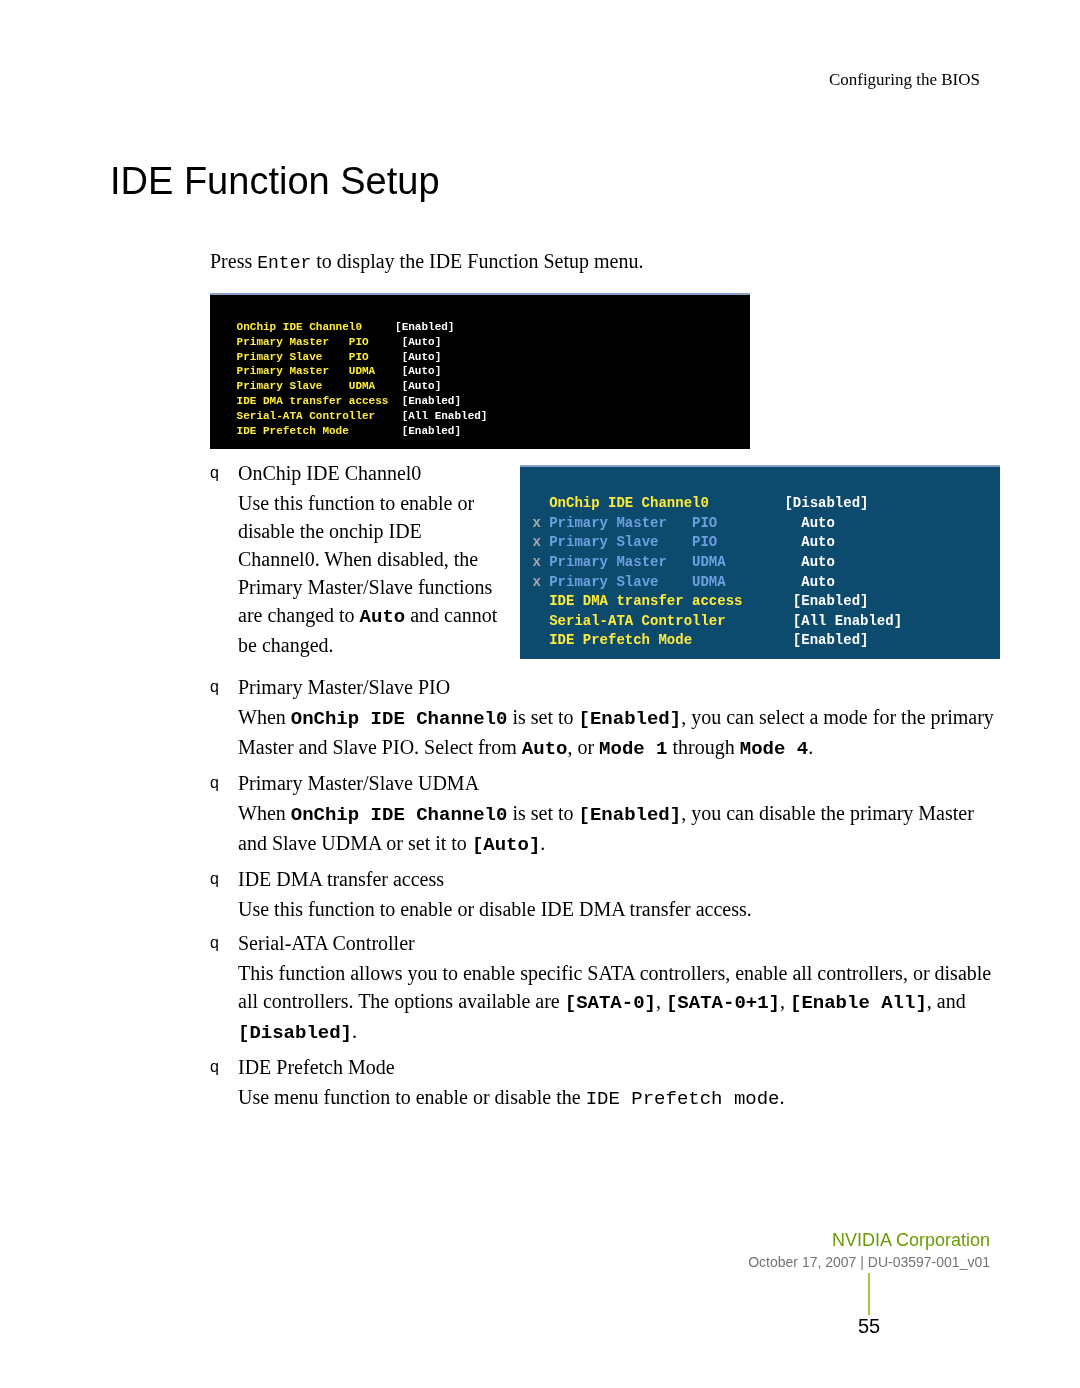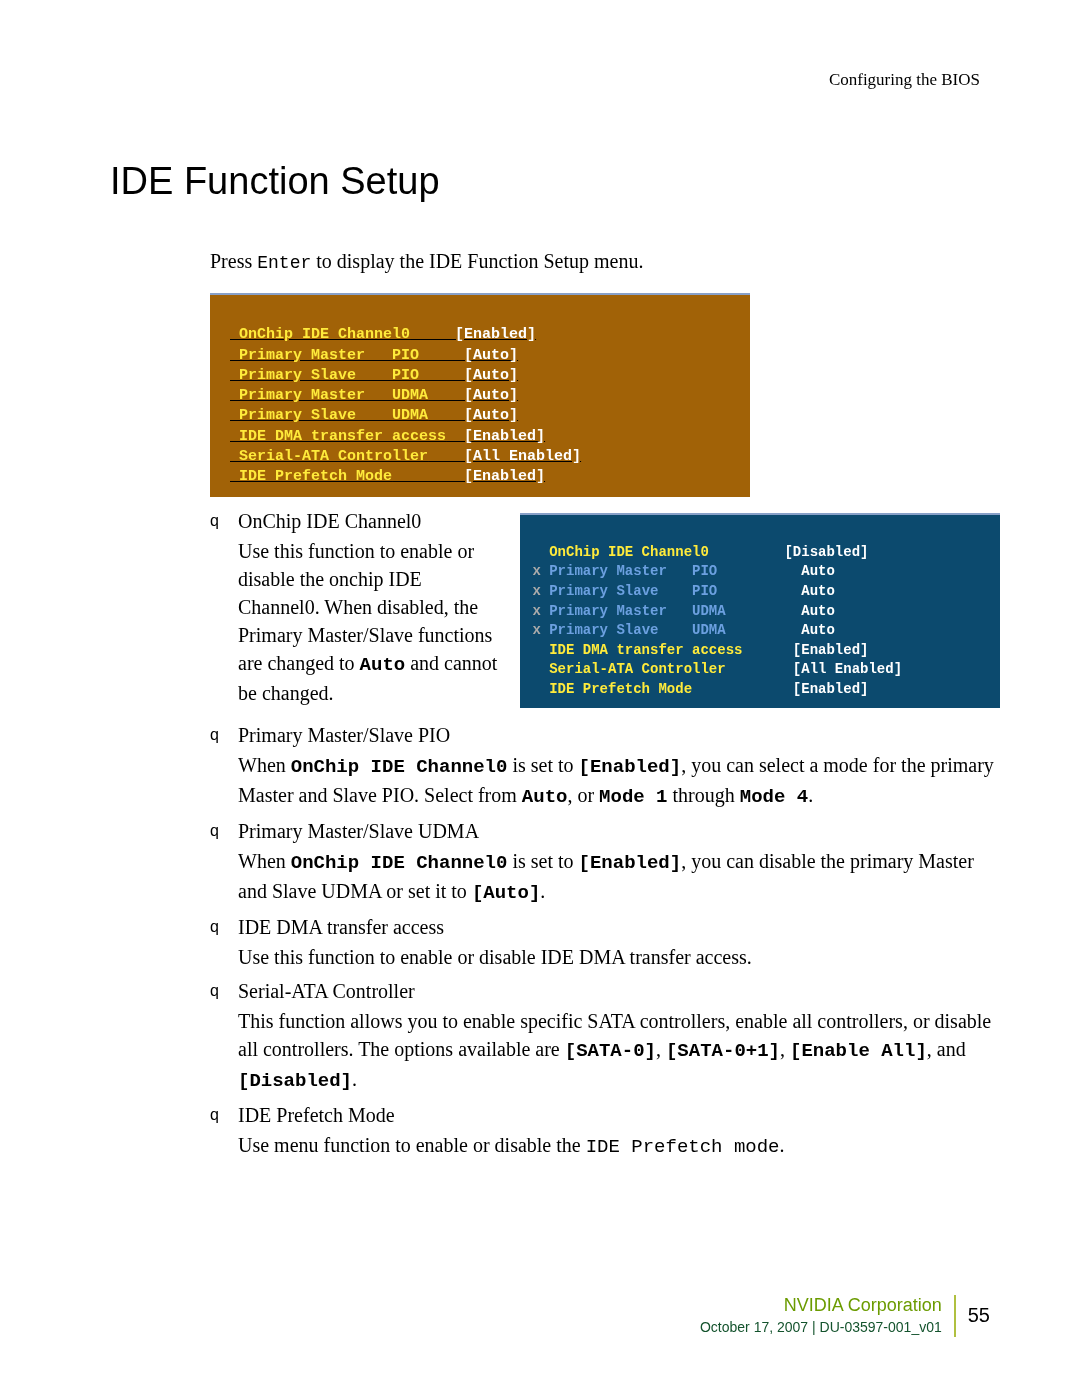--- a/index.html
+++ b/index.html
@@ -25,31 +25,30 @@
     margin-bottom: 47px;
     margin-left: 10px;
   }
   .intro {
     font-size: 20px;
     margin-left: 110px;
     margin-bottom: 20px;
   }
   .monotext { font-family: 'Courier New', monospace; font-size: 18px; }
   .bios-box-1 {
-    background: #a16207;
+    background: #000000;
     margin-left: 110px;
     width: 540px;
     padding: 10px 20px 10px 20px;
     border-top: 2px solid #88a0c8;
     font-family: 'Courier New', monospace;
-    font-size: 15px;
+    font-size: 11px;
     font-weight: bold;
     line-height: 1.35;
     white-space: pre;
-    text-decoration: underline;
   }
   .bios-box-1 .yellow { color: #ffeb3b; }
   .bios-box-1 .white { color: #ffffff; }
   .content {
     margin-left: 110px;
     margin-top: 10px;
     font-size: 20px;
   }
   .item {
     display: flex;
@@ -107,31 +106,31 @@
     font-size: 16px;
   }
   .footer .nvidia {
     color: #6b9b00;
     font-family: Arial, sans-serif;
     font-size: 18px;
   }
   .footer .date {
     font-family: Arial, sans-serif;
     font-size: 14px;
-    color: #14532d;
+    color: #737373;
   }
   .footer-divider {
     display: inline-block;
     border-left: 2px solid #b0c040;
     height: 42px;
     vertical-align: middle;
     margin: 0 12px 0 12px;
     position: relative;
   }
-  .footer-wrap { display: flex; align-items: center; justify-content: flex-start; }
+  .footer-wrap { display: flex; align-items: center; justify-content: flex-start; flex-direction: column; }
   .footer-text { text-align: right; line-height: 1.4; }
   .pagenum {
     font-family: Arial, sans-serif;
     font-size: 20px;
   }
 </style>
 </head>
 <body>
 
 <div class="header-right">Configuring the BIOS</div>

